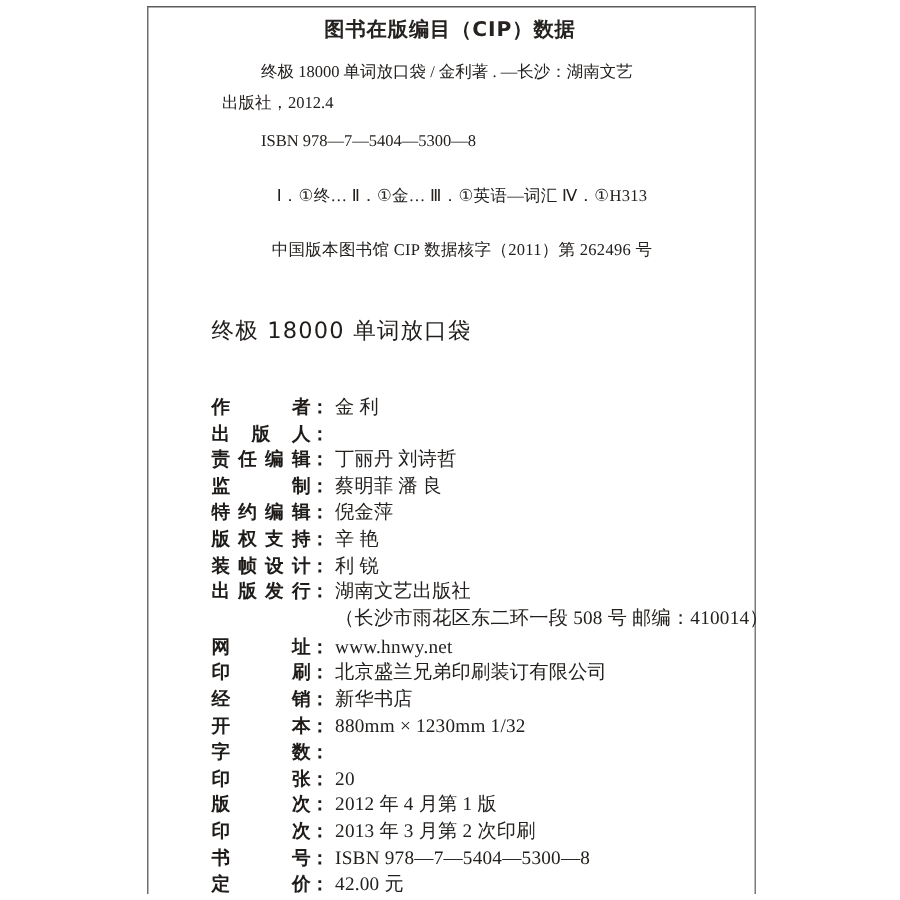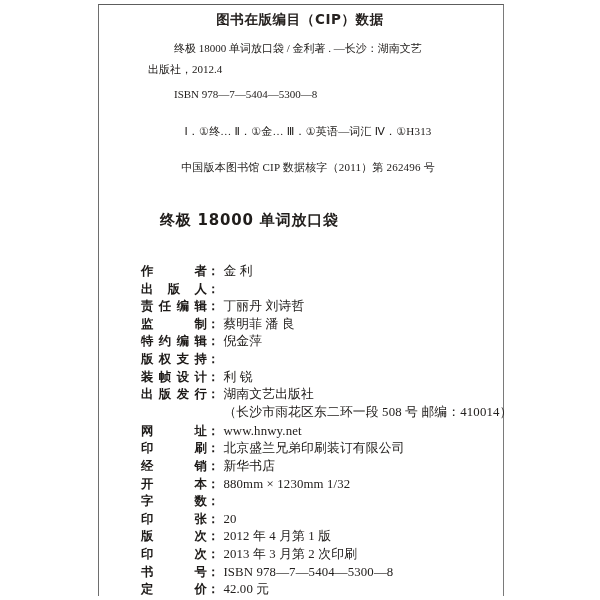--- a/index.html
+++ b/index.html
@@ -73,25 +73,24 @@
     margin-top: 15px !important;
     letter-spacing: 0.2px;
   }
 
   
   .book-title {
     position: absolute;
     left: 141px;
     top: 211px;
     font-family: "DejaVu Sans", sans-serif;
-    font-weight: bold;
+    font-weight: normal;
     font-size: 15px;
     letter-spacing: 0.8px;
     color: #201d1b;
-    margin-left: 19px;
   }
 
   #colophon {
     position: absolute;
     left: 141px;
     top: 263px;
     width: 340px;
   }
 
   .info-row {
@@ -177,20 +176,21 @@
         <span class="info-value">蔡明菲   潘  良</span>
       </div>
       <div class="info-row">
         <span class="info-label">特约编辑</span>
         <span class="info-colon">：</span>
         <span class="info-value">倪金萍</span>
       </div>
       <div class="info-row">
         <span class="info-label">版权支持</span>
         <span class="info-colon">：</span>
+        <span class="info-value">辛  艳</span>
       </div>
       <div class="info-row">
         <span class="info-label">装帧设计</span>
         <span class="info-colon">：</span>
         <span class="info-value">利  锐</span>
       </div>
       <div class="info-row">
         <span class="info-label">出版发行</span>
         <span class="info-colon">：</span>
         <span class="info-value">湖南文艺出版社</span>

